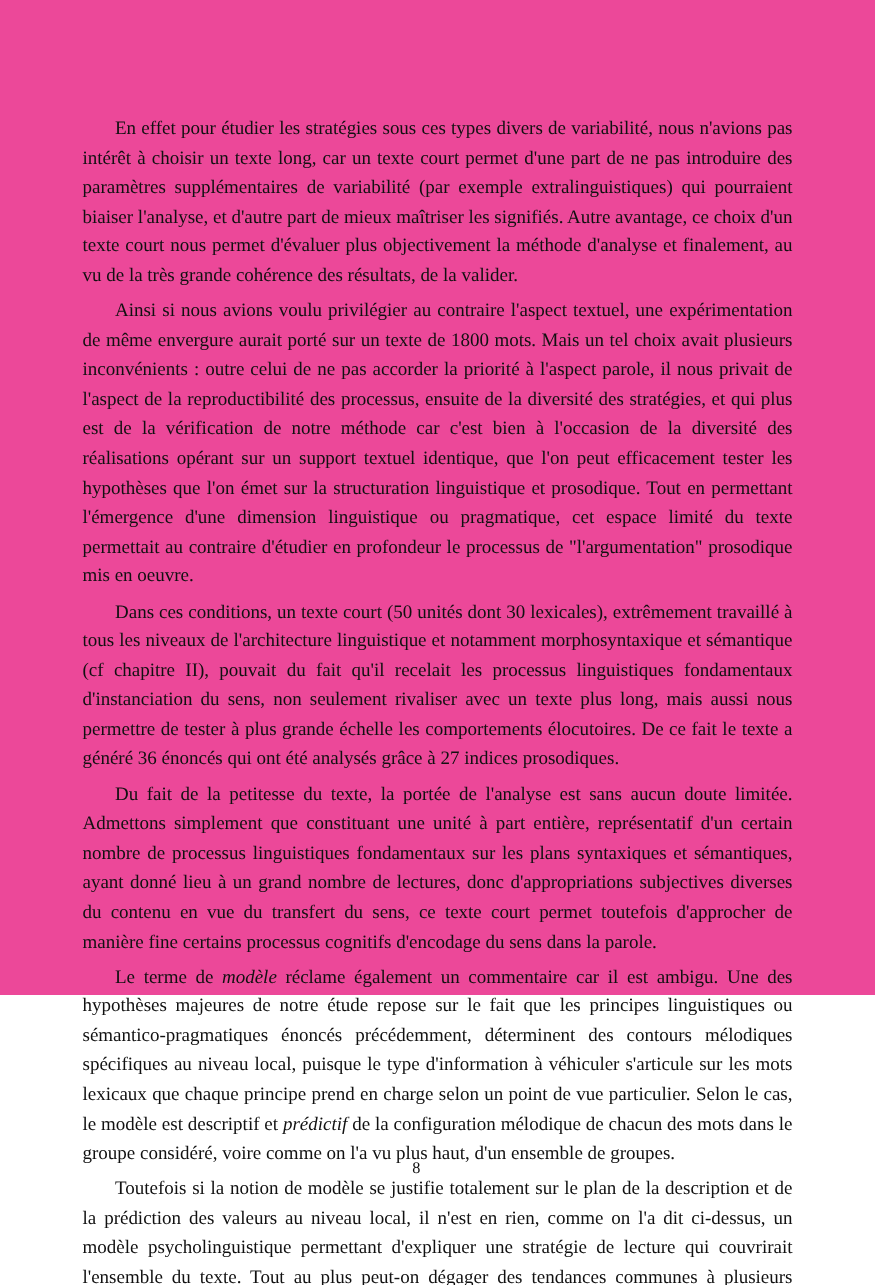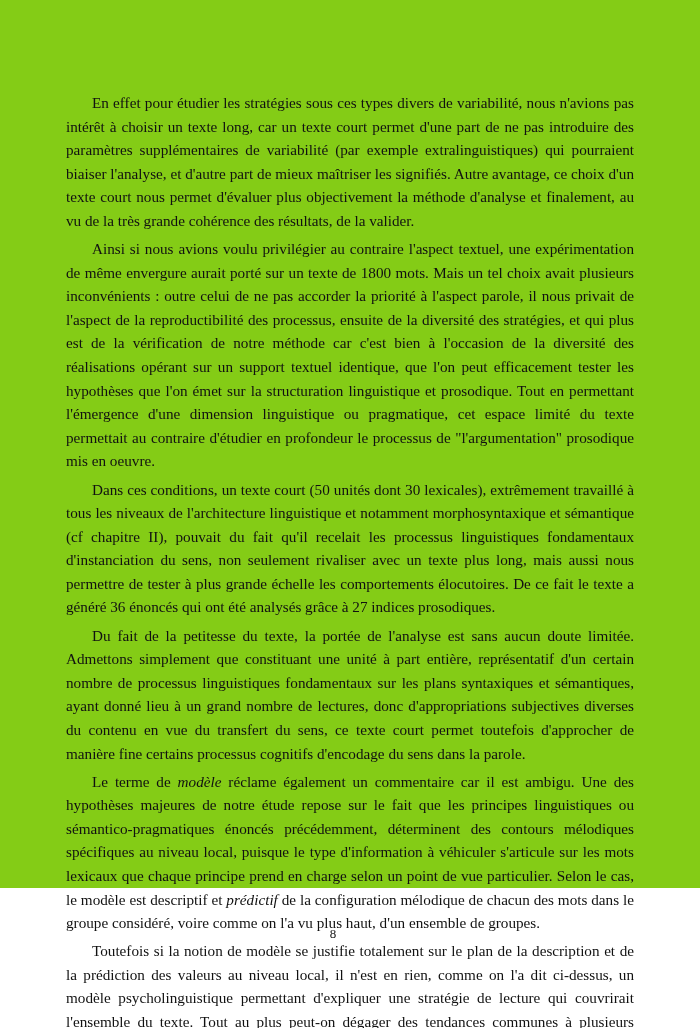--- a/index.html
+++ b/index.html
@@ -1,18 +1,18 @@
 <!DOCTYPE html>
 <html><head>
 <meta charset="utf-8">
 <style>
   html, body { margin: 0; padding: 0; background: #ffffff; }
   body { width: 700px; height: 1028px; position: relative; overflow: hidden; }
   .page {
-    position: absolute; left: 0; top: 0; width: 700px; height: 888px; background: #84cc16;
+    position: absolute; left: 0; top: 0; width: 700px; height: 796px; background: #ec4899;
   }
   .text-block {
     position: absolute; left: 66px; top: 91px; width: 568px;
     font-family: "Liberation Serif", "DejaVu Serif", serif;
     font-size: 15.2px; line-height: 23.6px; color: #111;
     text-align: justify;
   }
   .para { margin: 0 0 4.5px 0; text-indent: 26px; }
   .para em { font-style: italic; }
   .page-number {

